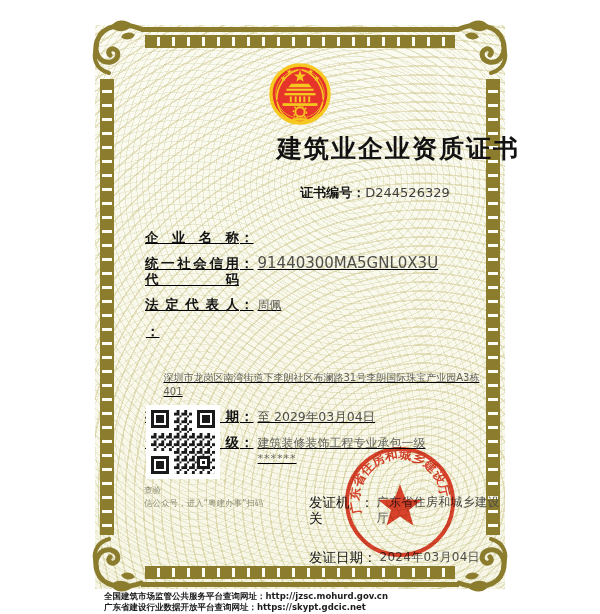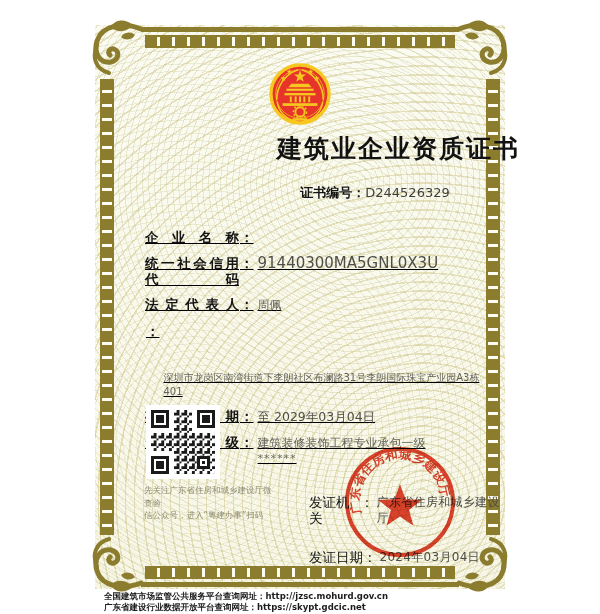--- a/index.html
+++ b/index.html
@@ -213,21 +213,20 @@
         <rect x="4" y="4" width="3" height="3"></rect>
           <rect x="22" y="4" width="3" height="3"></rect>
           <rect x="4" y="22" width="3" height="3"></rect>
         <rect x="20" y="20" width="5" height="5"></rect>
       </g>
       <rect x="21" y="21" width="3" height="3" fill="#fff"></rect>
       <rect x="22" y="22" width="1" height="1" fill="#1a1a1a"></rect>
     </svg>
 
     <div class="qr-note">
-      <div>先关注广东省住房和城乡建设厅微</div>
       <div>查验</div>
       <div>信公众号，进入“粤建办事”扫码</div>
     </div>
 
     <div class="issue-row i-auth">
       <span class="ilabel">发证机关</span>
         <span class="ilabel">：</span>
       <span class="ivalue">广东省住房和城乡建设厅</span>
     </div>
     <div class="issue-row i-date">

